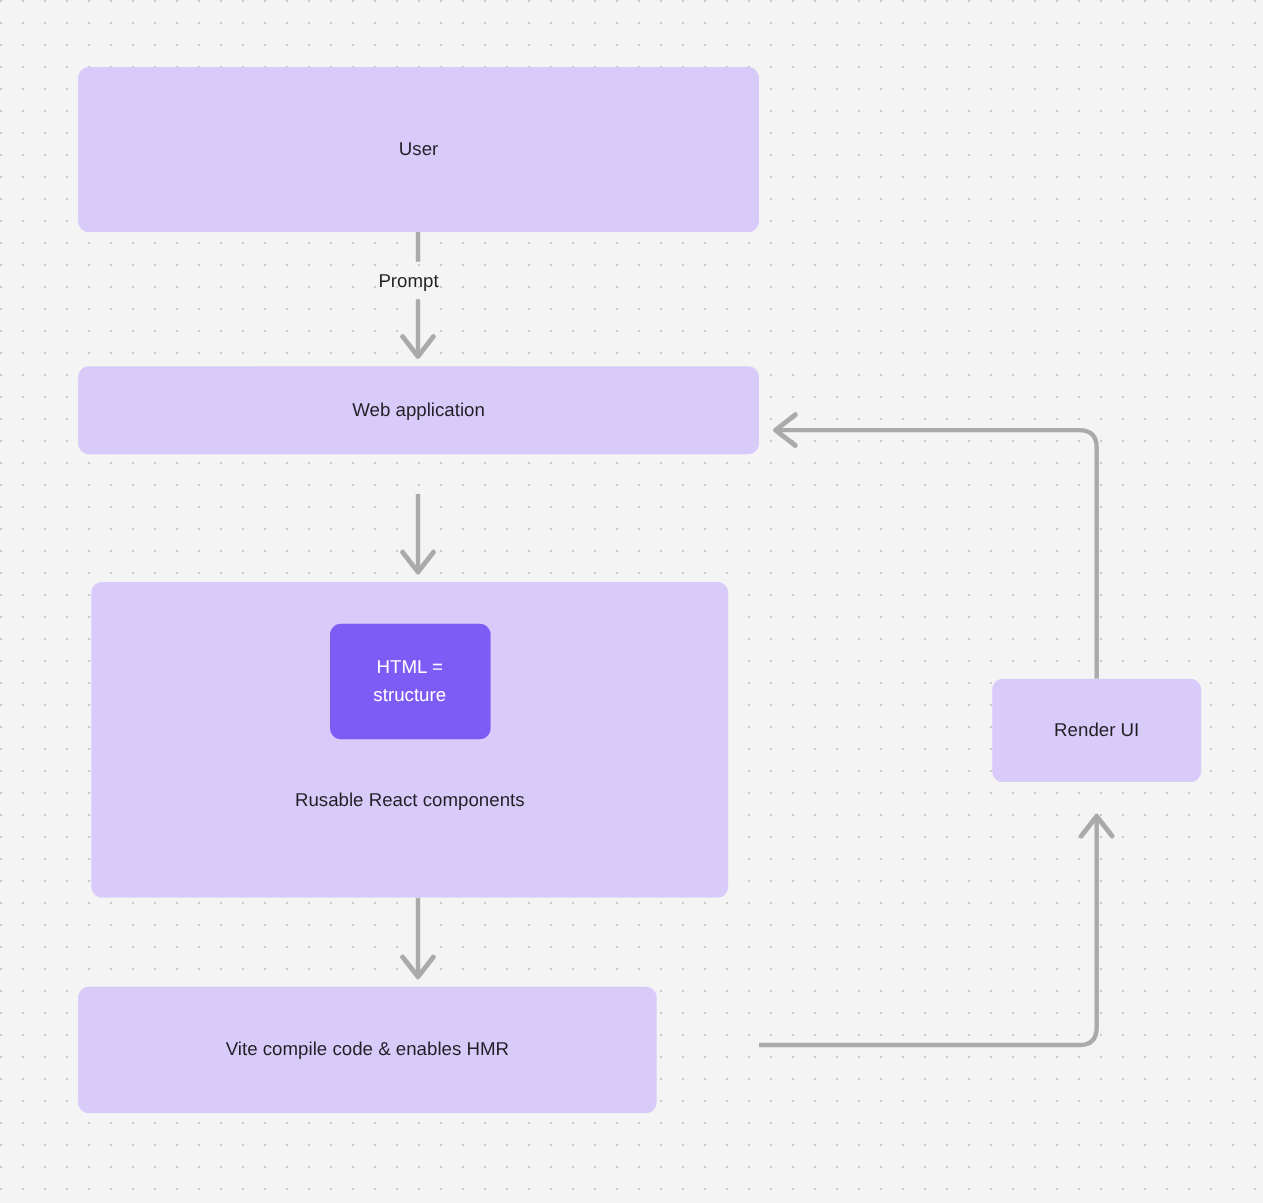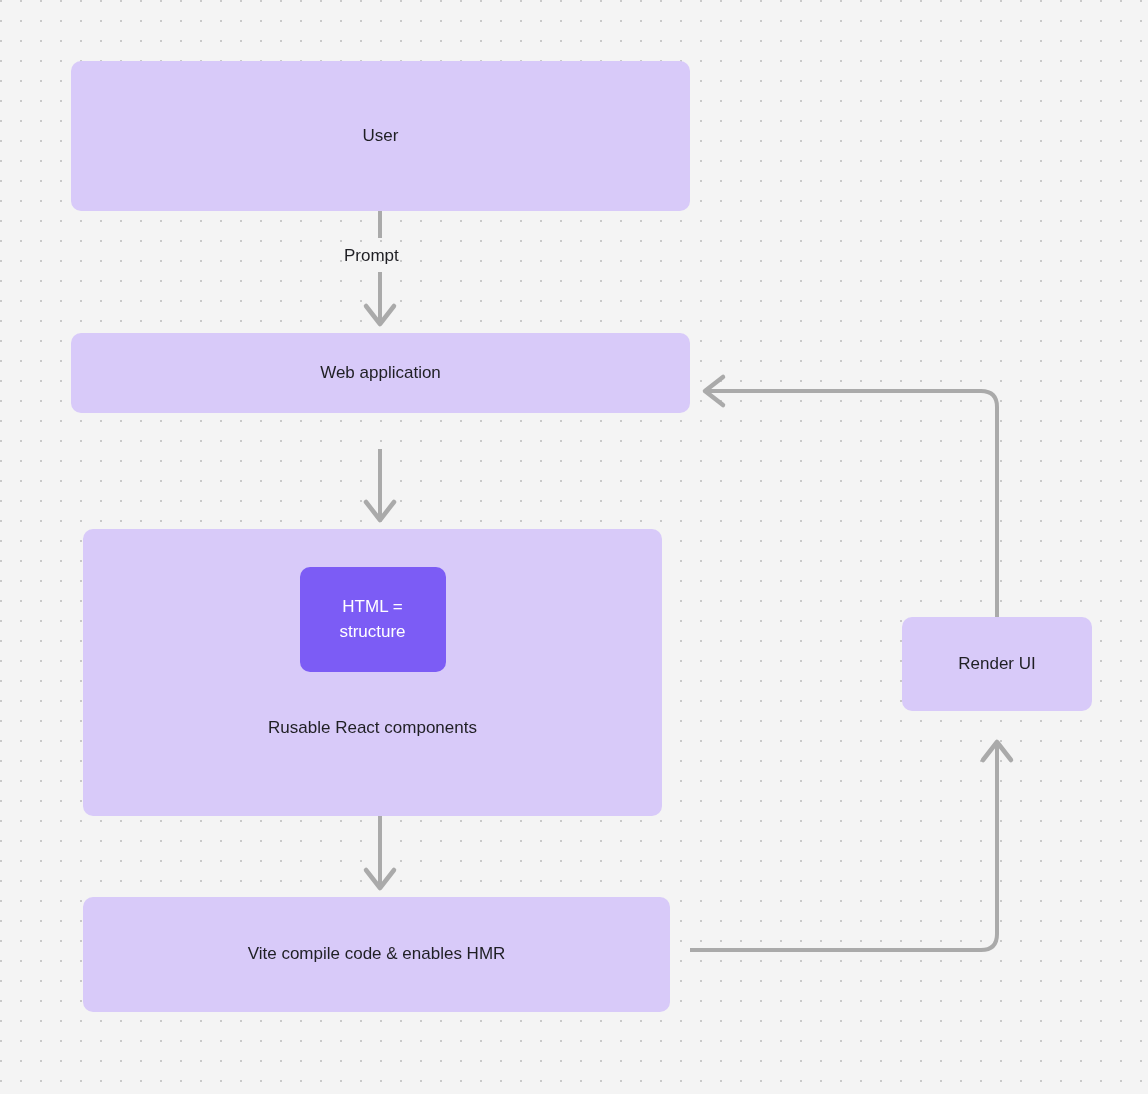--- a/index.html
+++ b/index.html
@@ -69,21 +69,21 @@
     background: #7c5cf5;
     color: #ffffff;
     font-size: 17px;
     line-height: 1.45;
     border-radius: 10px;
   }
 
   #node-user        { left: 71px;  top: 61px;  width: 619px; height: 150px; }
   #node-webapp      { left: 71px;  top: 333px; width: 619px; height: 80px; }
   #node-components  { left: 71px;  top: 529px; width: 579px; height: 287px; margin-left: 12px; }
-  #node-vite        { left: 83px;  top: 897px; width: 587px; height: 115px; }
+  #node-vite        { left: 71px;  top: 897px; width: 526px; height: 115px; }
   #node-render      { left: 902px; top: 617px; width: 190px; height: 94px; }
 
   
   #node-components {
     display: block;
   }
   .chip-row {
     position: absolute;
     left: 0;
     top: 38px;

